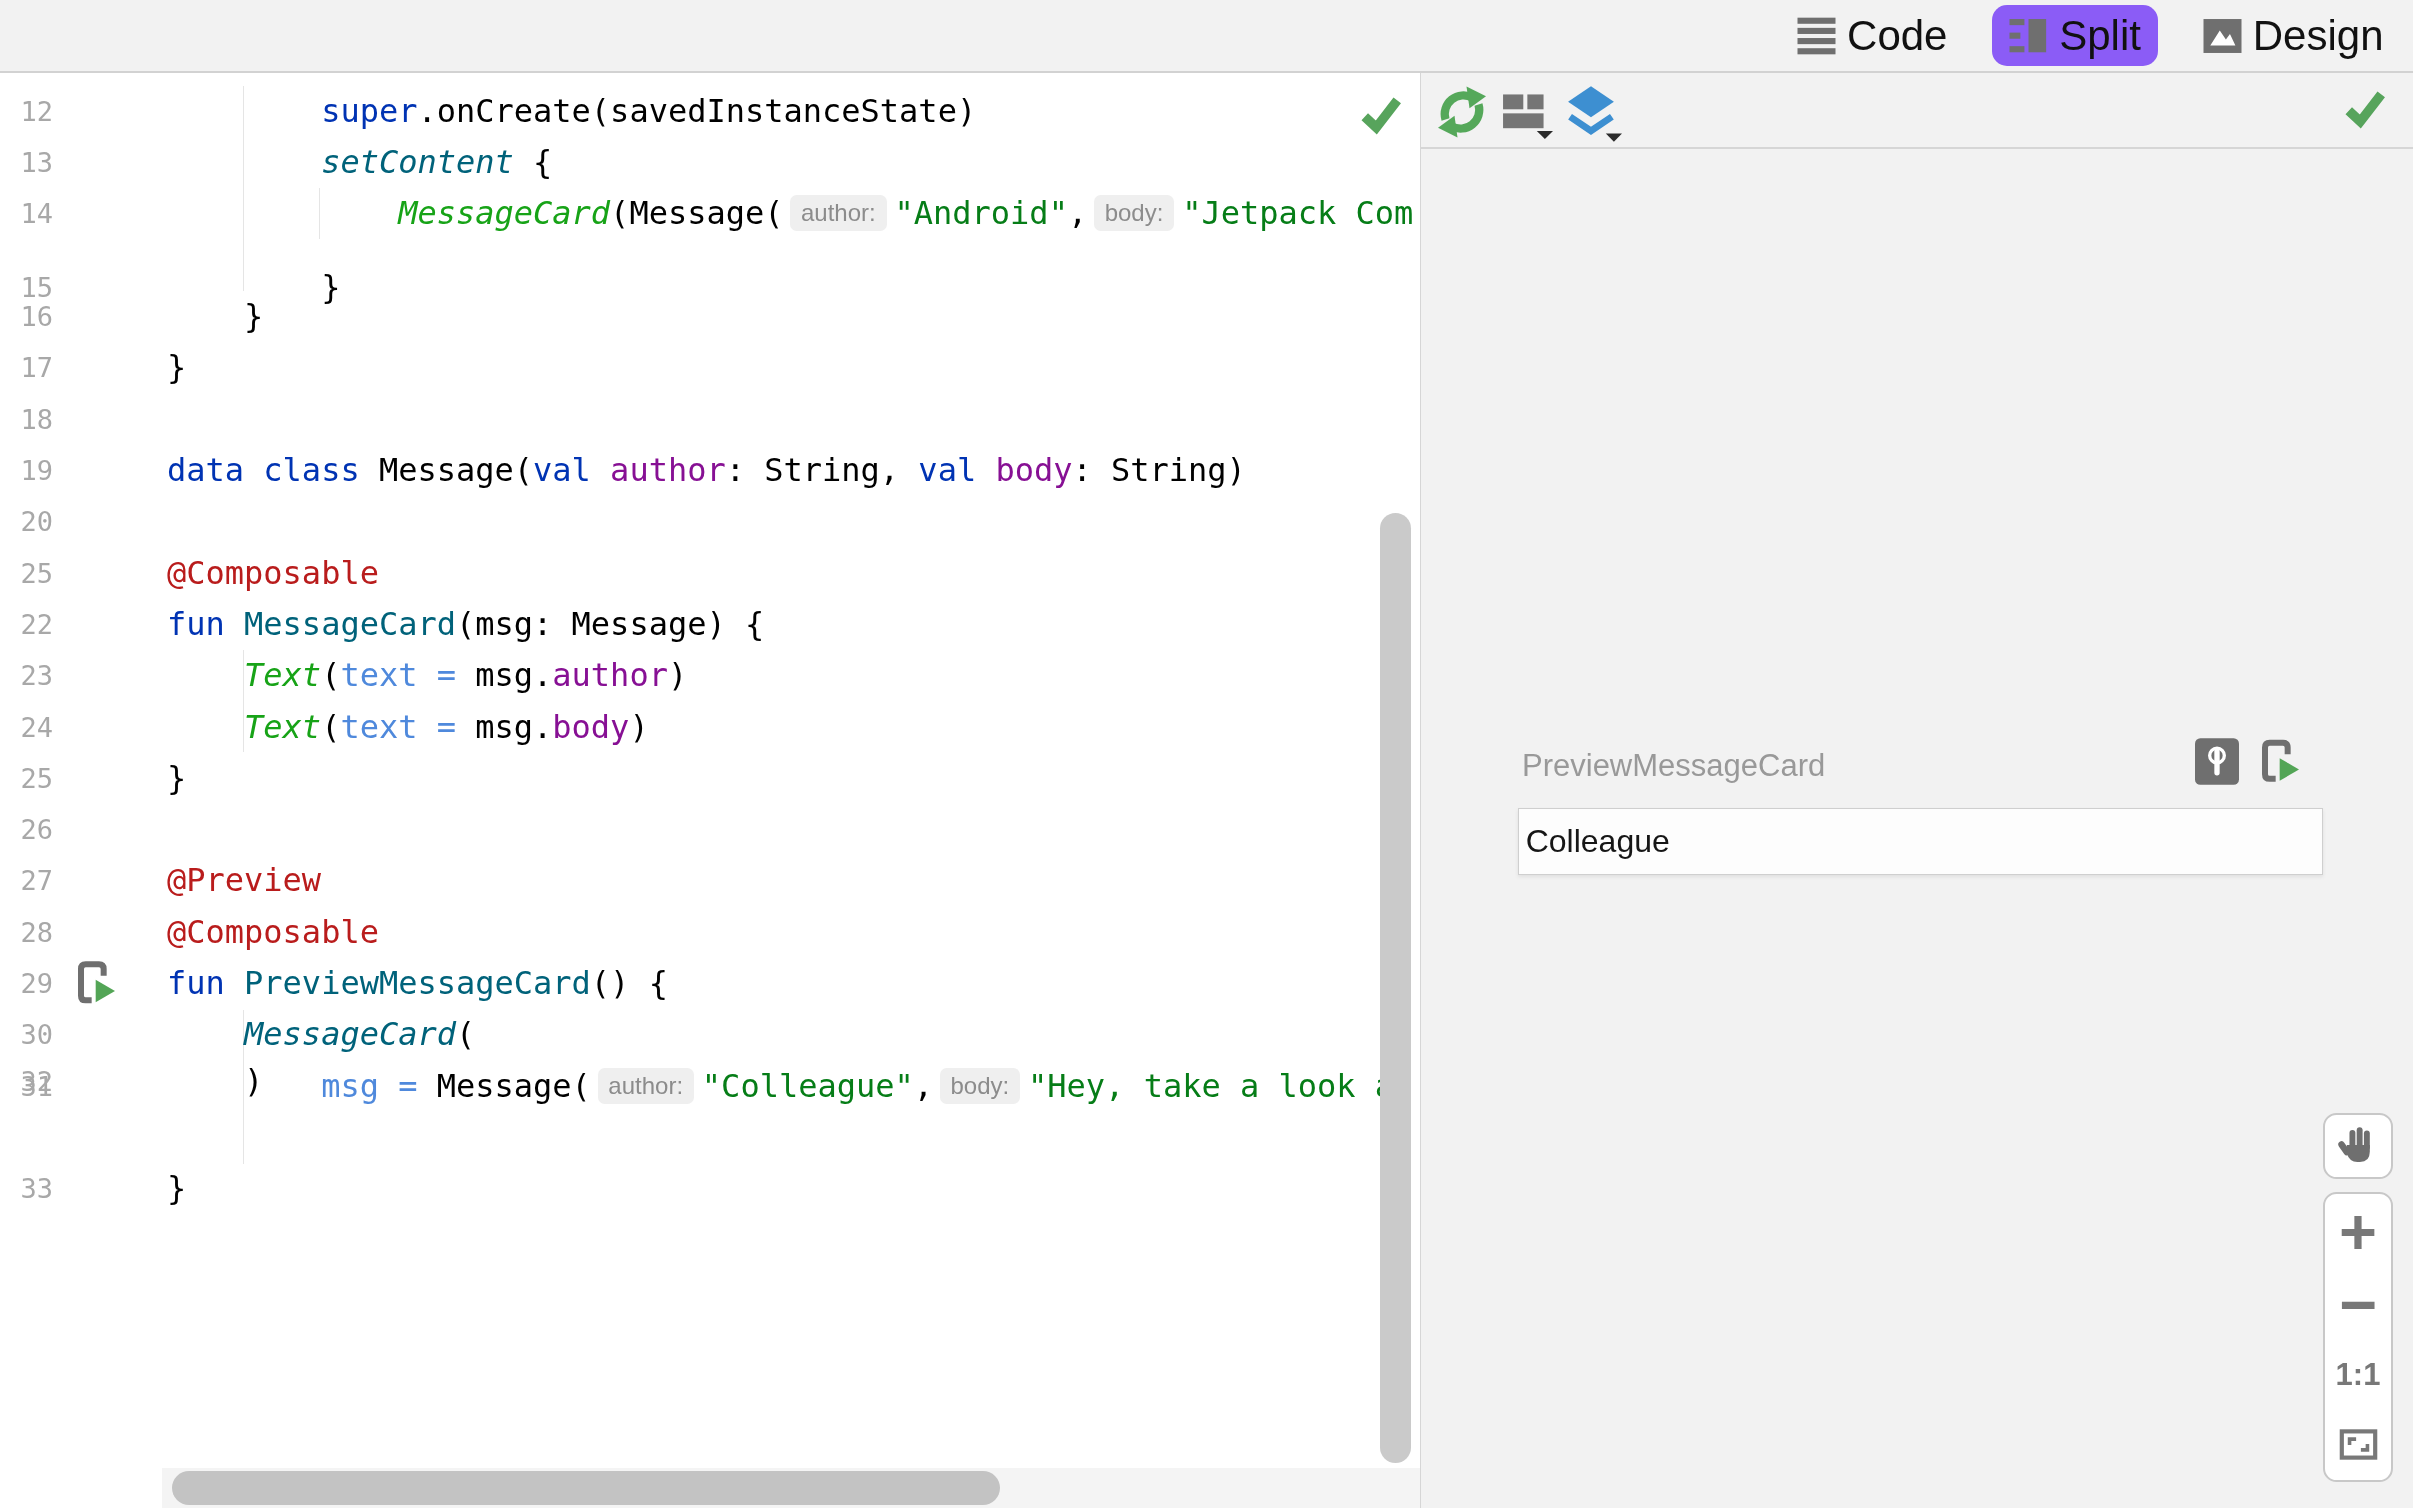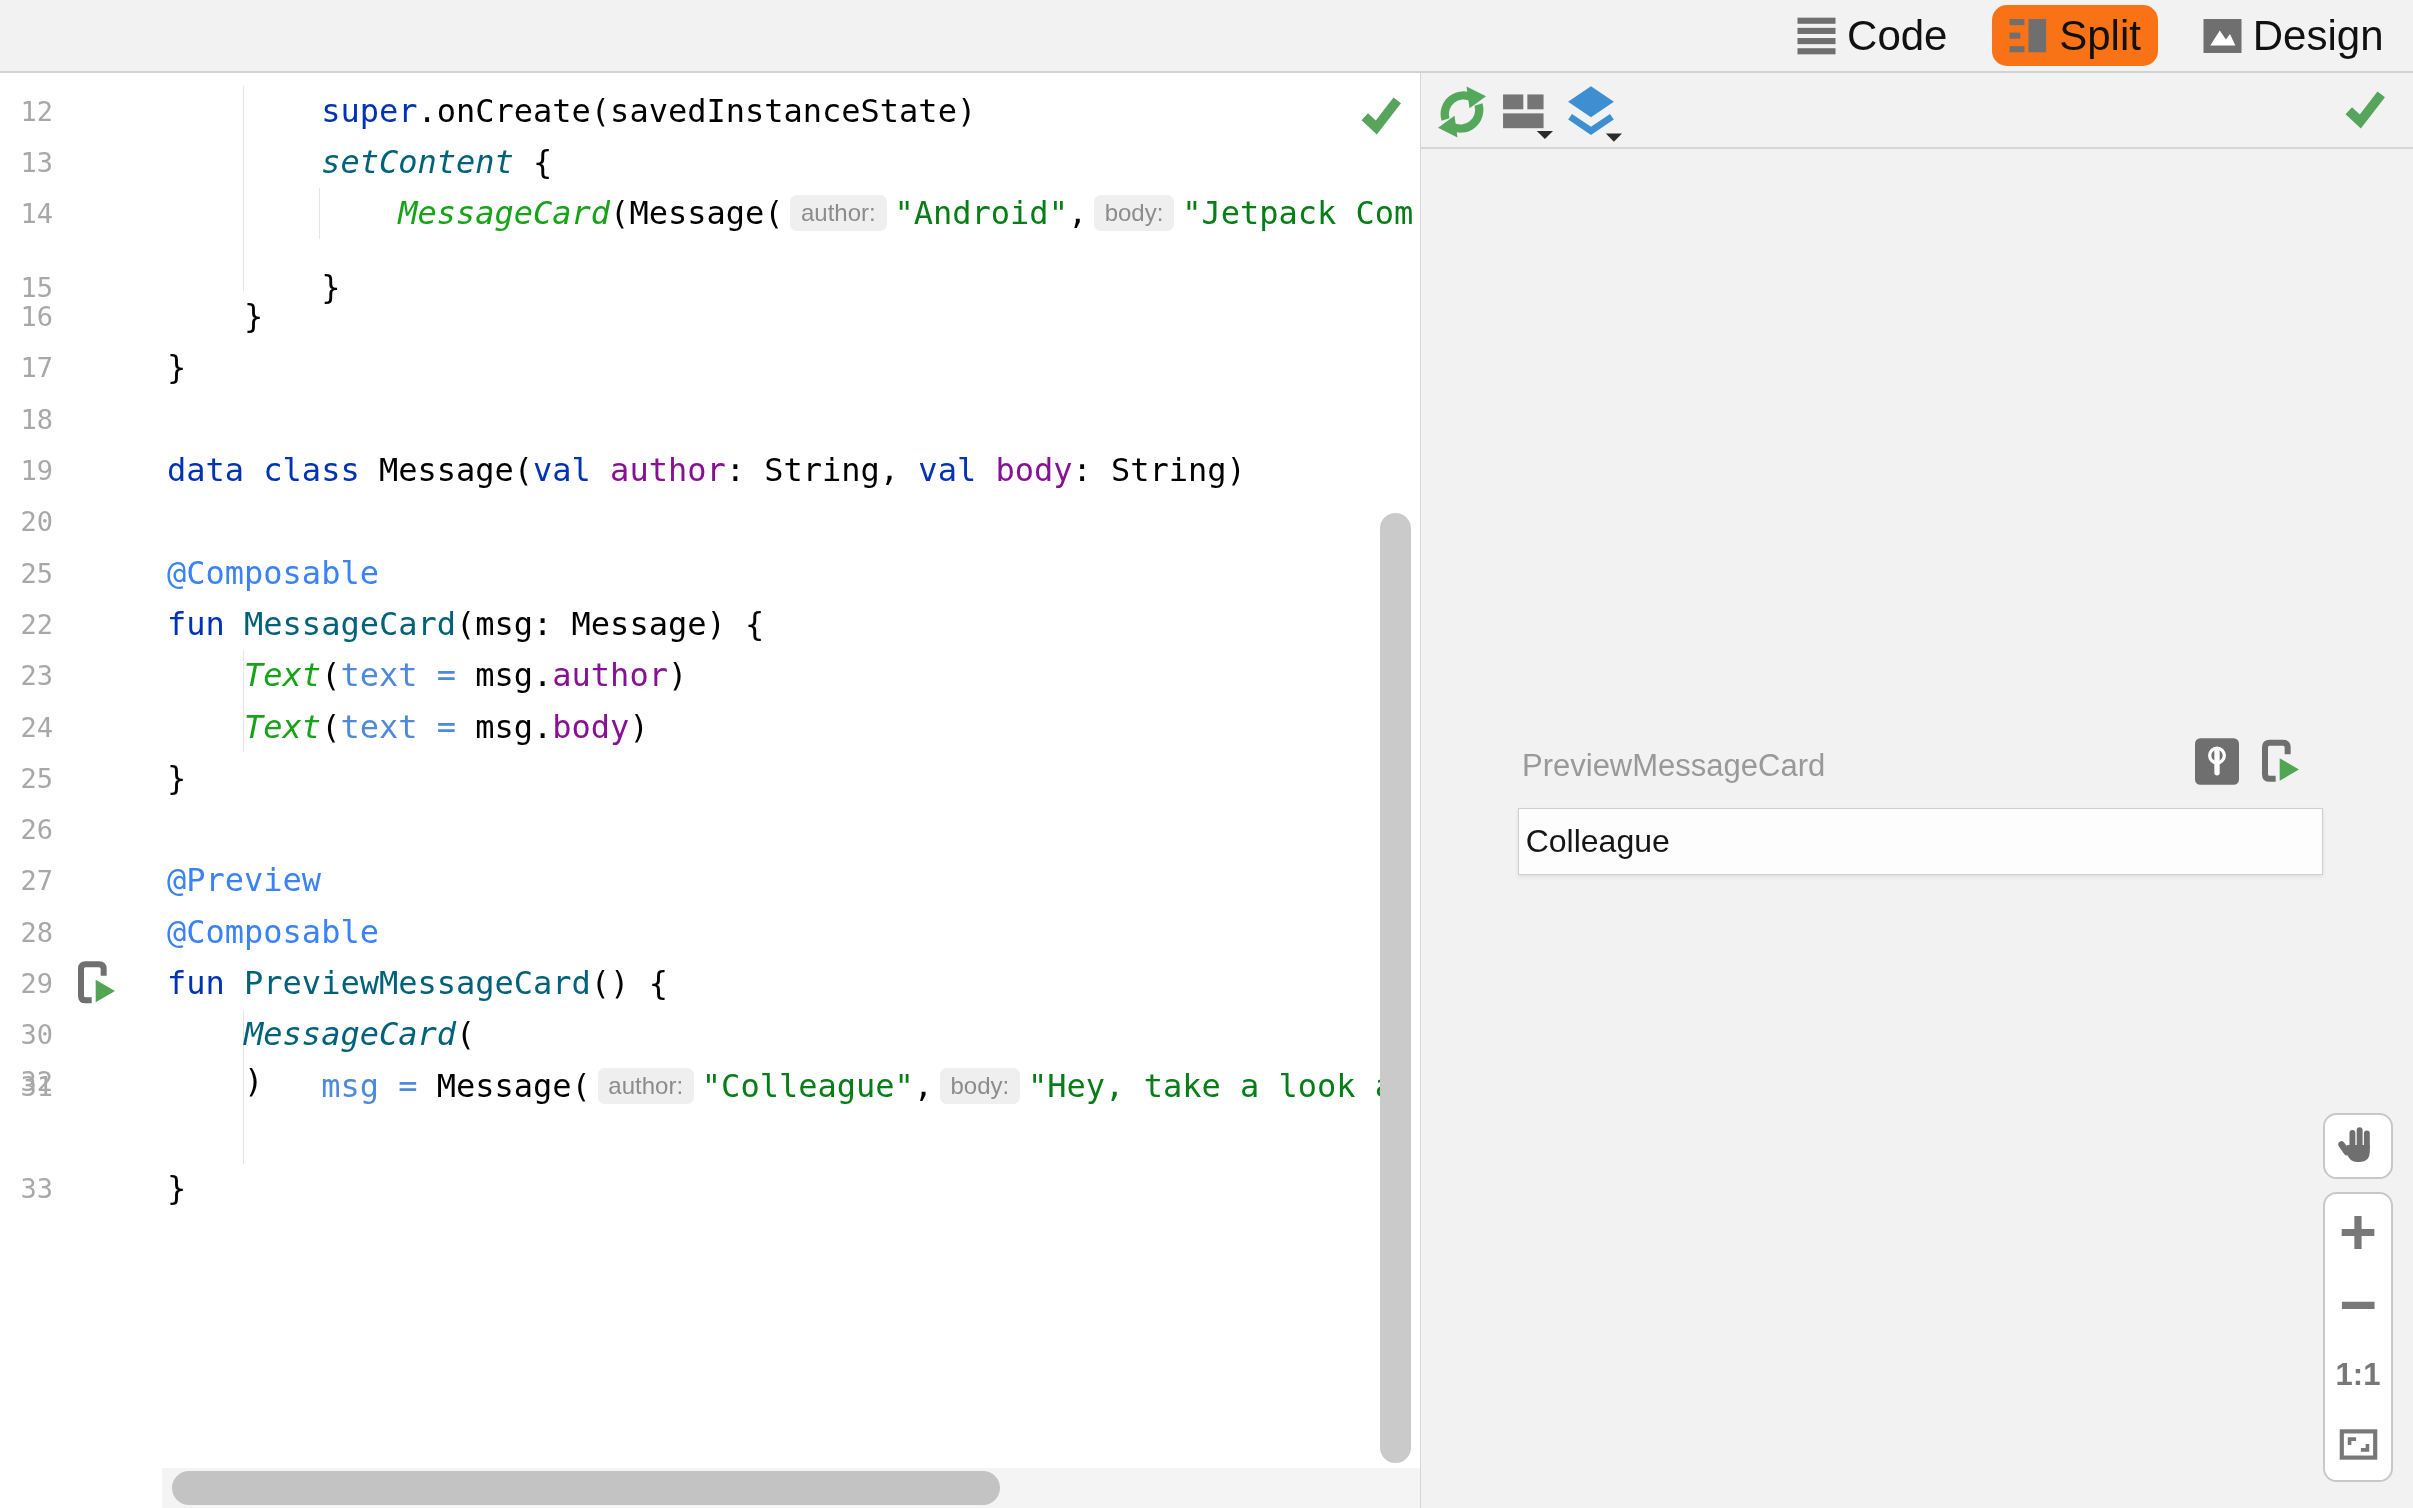--- a/index.html
+++ b/index.html
@@ -5,37 +5,37 @@
   html,body{margin:0;padding:0;background:#ffffff;}
   .screen{position:relative;width:2413px;height:1508px;overflow:hidden;
           font-family:"Liberation Sans",sans-serif;background:#ffffff;}
 
   
   .topbar{position:absolute;left:0;top:0;width:2413px;height:71px;background:#f2f2f2;
           border-bottom:2px solid #d2d2d2;}
   .view-tabs{position:absolute;right:12px;top:0;height:71px;display:flex;align-items:center;gap:27px;}
   .tab{display:flex;align-items:center;gap:10.8px;padding:6.7px 17.5px;border-radius:15px;
        font-size:42px;color:#111;cursor:default;}
-  .tab.selected{background:#f97316;}
+  .tab.selected{background:#8b5cf6;}
   .tab svg{display:block;}
 
   
   .editor{position:absolute;left:0;top:73px;width:1420px;height:1436px;background:#ffffff;overflow:hidden;}
   .code-row{position:absolute;left:0;width:1420px;height:51px;}
   .lnum{position:absolute;left:0;top:0;width:53px;height:51px;line-height:51px;text-align:right;
         font-family:"DejaVu Sans Mono",monospace;font-size:27px;color:#a8a8a8;}
   .ltext{position:absolute;left:167px;top:0;height:51px;line-height:51px;white-space:pre;
          font-family:"DejaVu Sans Mono",monospace;font-size:32px;color:#000;}
   .tk-kw{color:#0033b3;}
   .tk-pl{color:#000000;}
   .tk-fn{color:#00627a;}
   .tk-fni{color:#00627a;font-style:italic;}
   .tk-comp{color:#17a317;font-style:italic;}
   .tk-str{color:#067d17;}
-  .tk-ann{color:#3b82f6;}
+  .tk-ann{color:#b91c1c;}
   .tk-named{color:#4f89dc;}
   .tk-prop{color:#871094;margin-top:6px;}
   .chip{display:inline-block;vertical-align:middle;transform:translateY(-2px);
         font-family:"Liberation Sans",sans-serif;font-size:24px;line-height:1.3;
         color:#8c8c8c;background:#efefef;border-radius:6.7px;padding:2.7px 10.8px;margin:0 8px 0 6.7px;}
   .indent-guide{position:absolute;width:1.3px;background:#e5e5e5;}
 
   .vscrollbar{position:absolute;left:1380px;top:440px;width:31px;height:950px;
               background:#cacaca;border-radius:15.5px;z-index:6;}
   .hscroll-track{position:absolute;left:162px;top:1395px;width:1258px;height:40px;background:#f4f4f4;}

